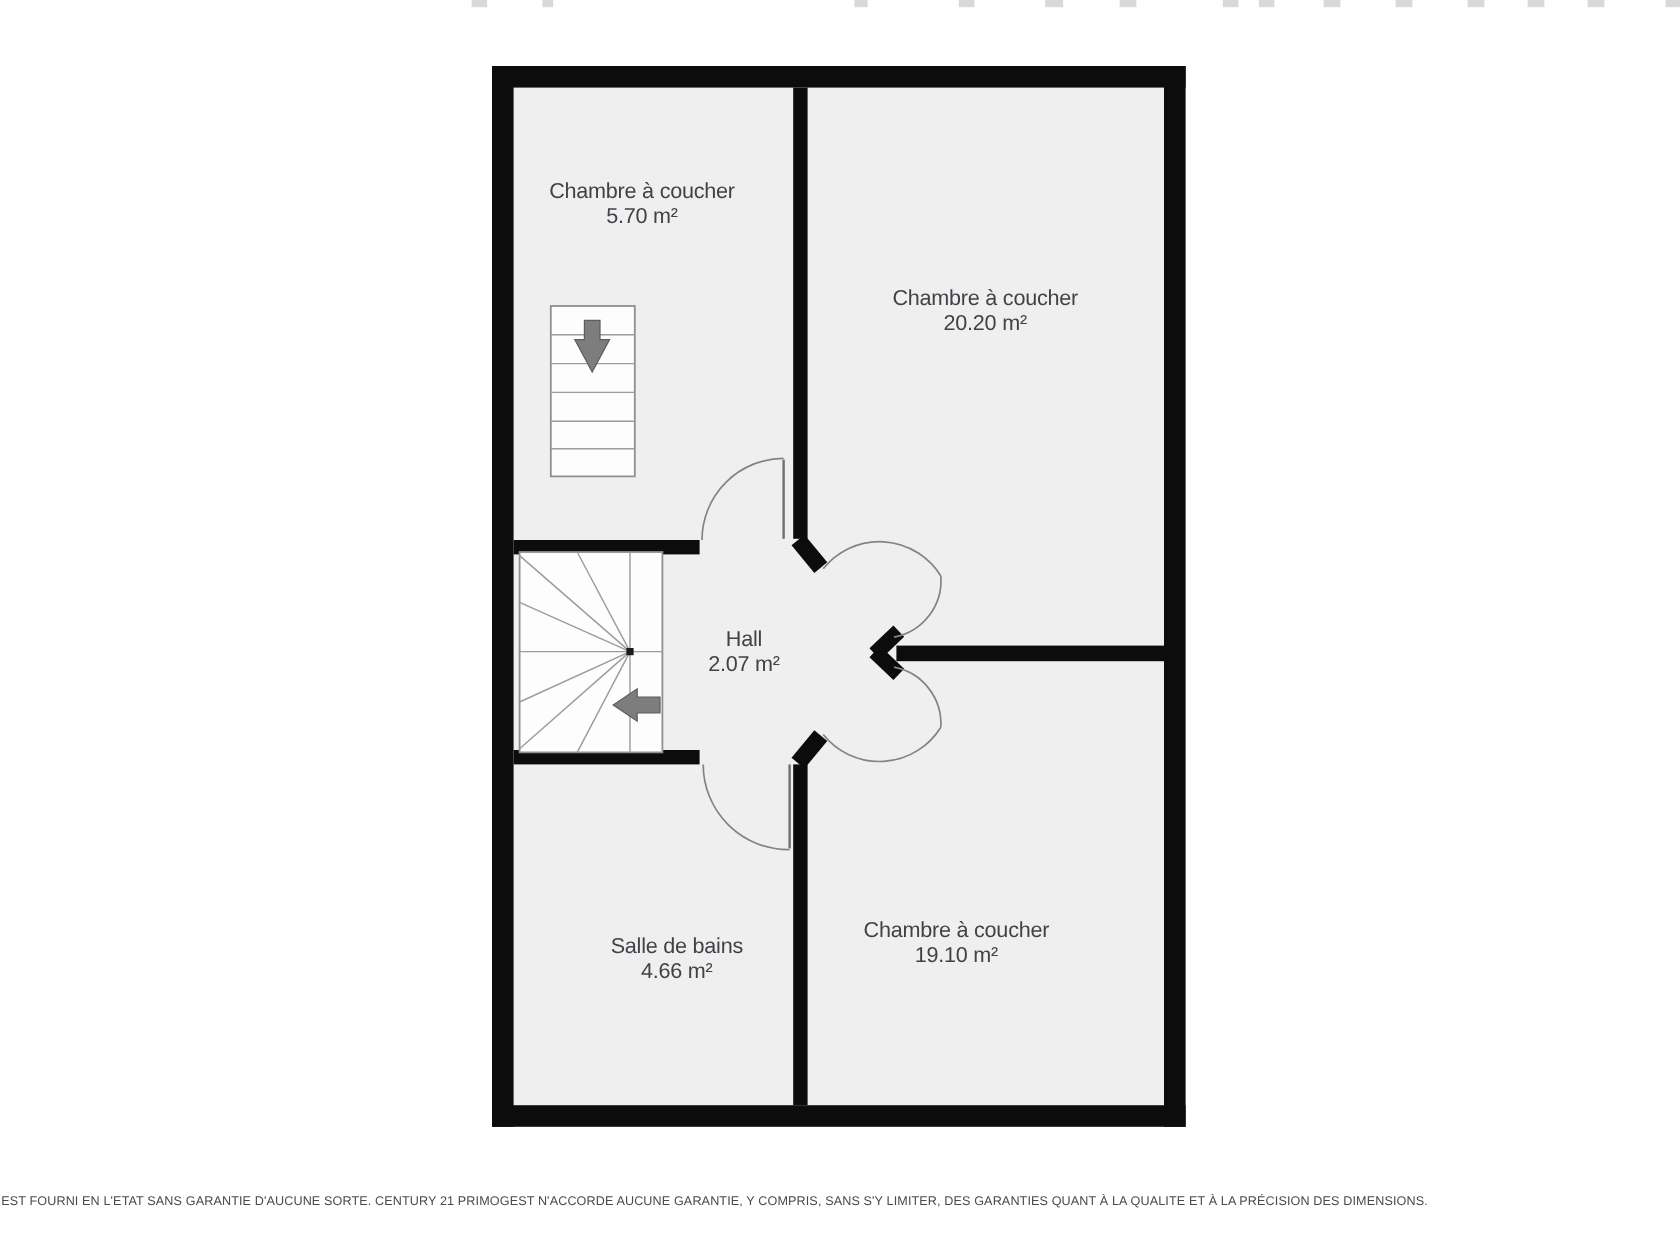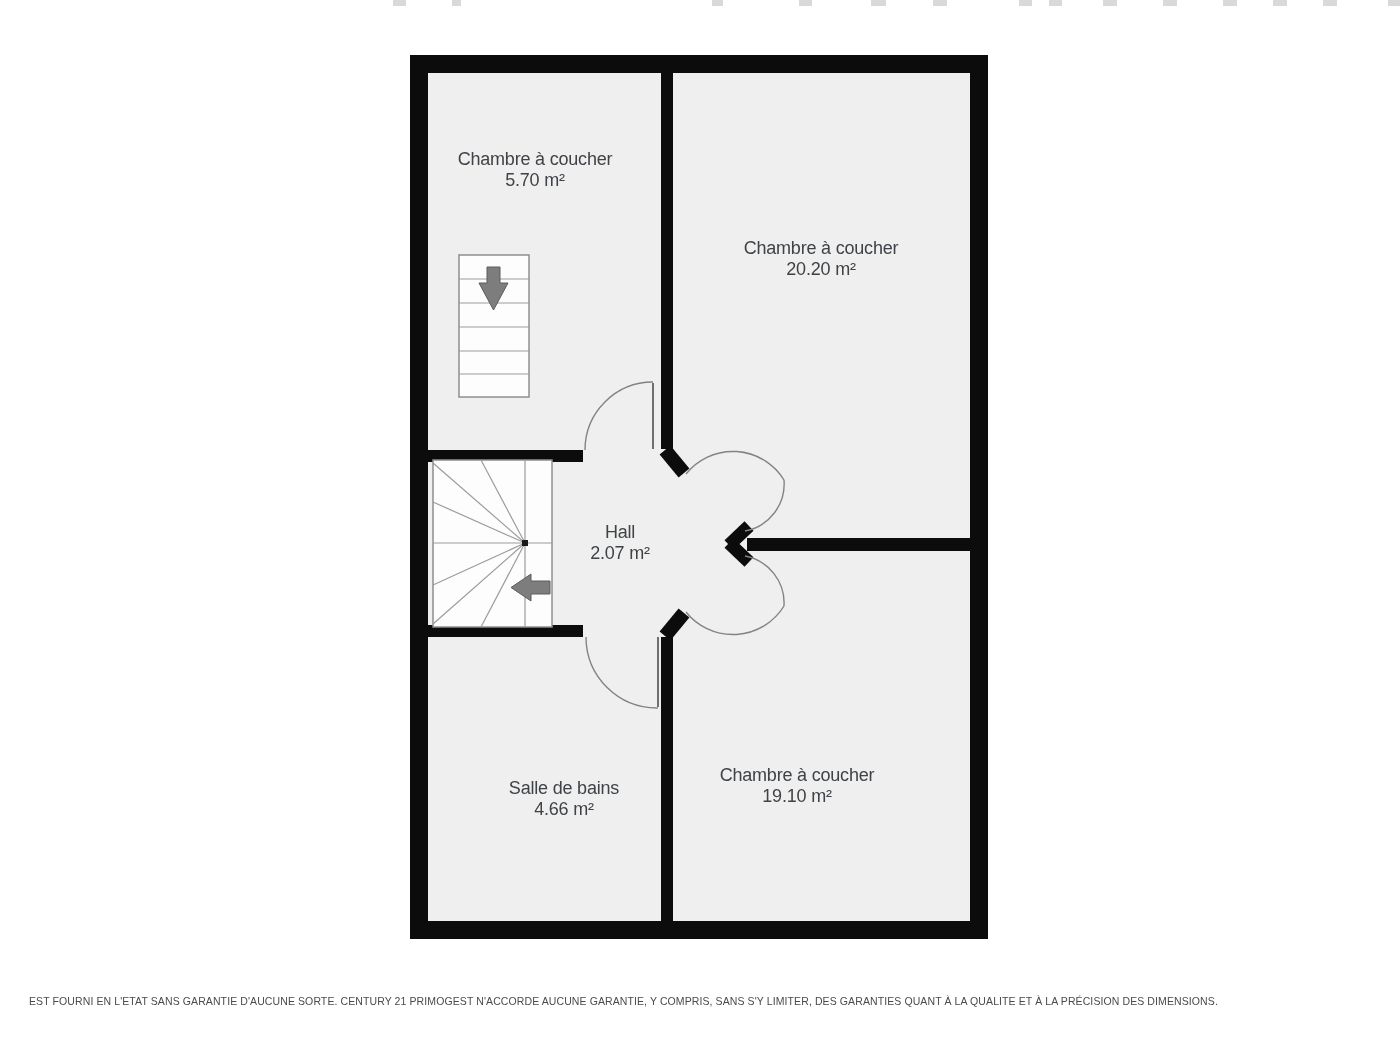--- a/index.html
+++ b/index.html
@@ -13,21 +13,21 @@
   .stair-box{fill:#fdfdfd;stroke:#8f8f8f;stroke-width:1.5;}
   .tread{stroke:#9c9c9c;stroke-width:1.2;fill:none;}
   .arc{stroke:#838383;stroke-width:1.4;fill:none;}
   .leaf{stroke:#6f6f6f;stroke-width:2;fill:none;}
   .arrow{fill:#7d7d7d;stroke:#5c5c5c;stroke-width:1;}
   .post{fill:#1a1a1a;}
   .room-label{position:absolute;transform:translate(-50%,-50%);text-align:center;
      font-size:18px;line-height:21px;color:#3f4347;letter-spacing:-0.2px;white-space:nowrap;}
   .room-label span{display:block;}
   .disclaimer{position:absolute;left:1px;top:995px;font-size:10.5px;color:#4a4a4a;
-     white-space:nowrap;letter-spacing:0.1px;margin-left:28px;}
+     white-space:nowrap;letter-spacing:0.1px;}
   .top-mark{position:absolute;top:0;height:6px;background:#d9d9d9;}
 </style>
 </head>
 <body>
 
 <div class="canvas">
 
   <div id="top-marks">
       <div class="top-mark" style="left: 393px; width: 13px;"></div>
       <div class="top-mark" style="left: 452px; width: 9px;"></div>

